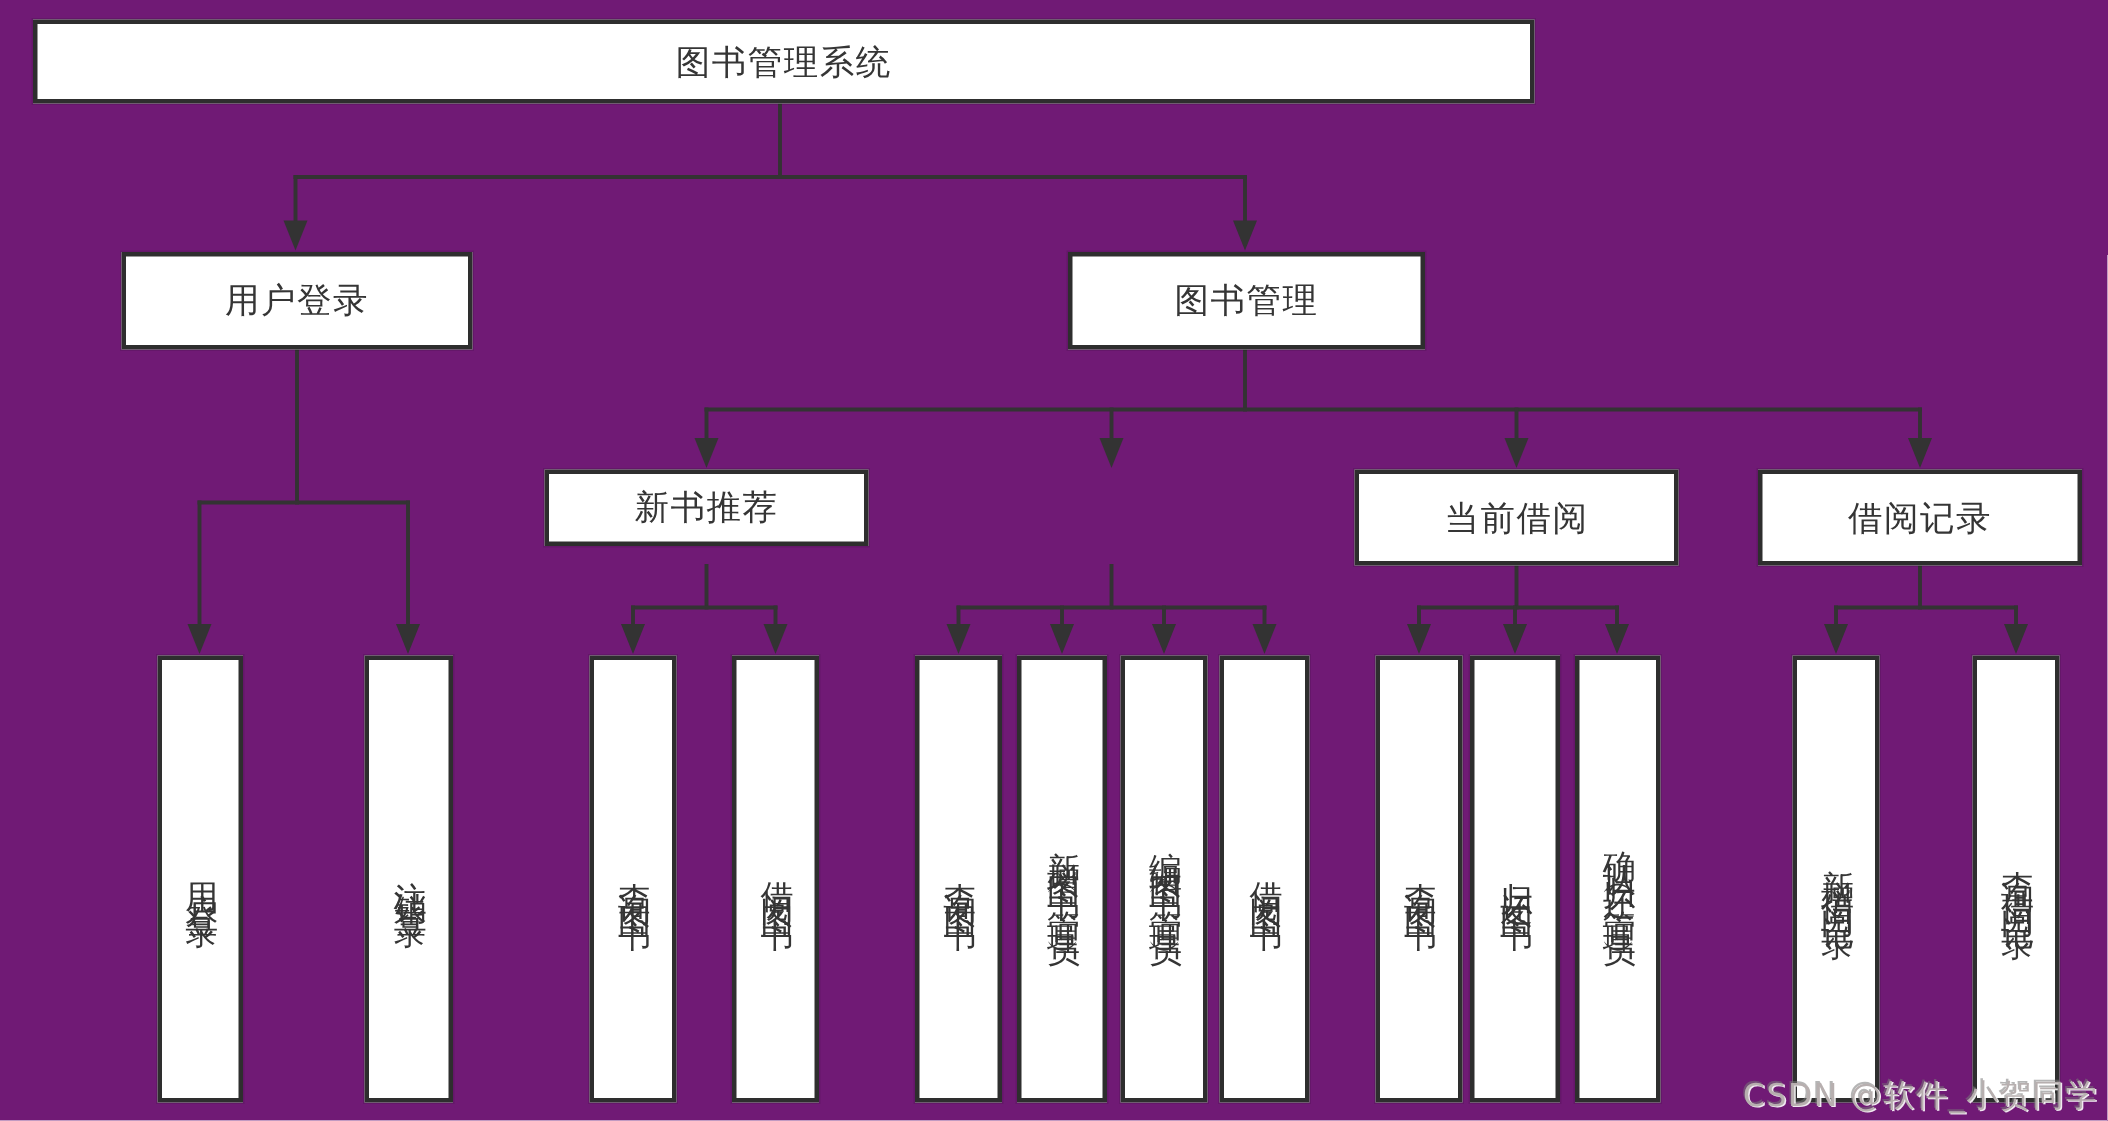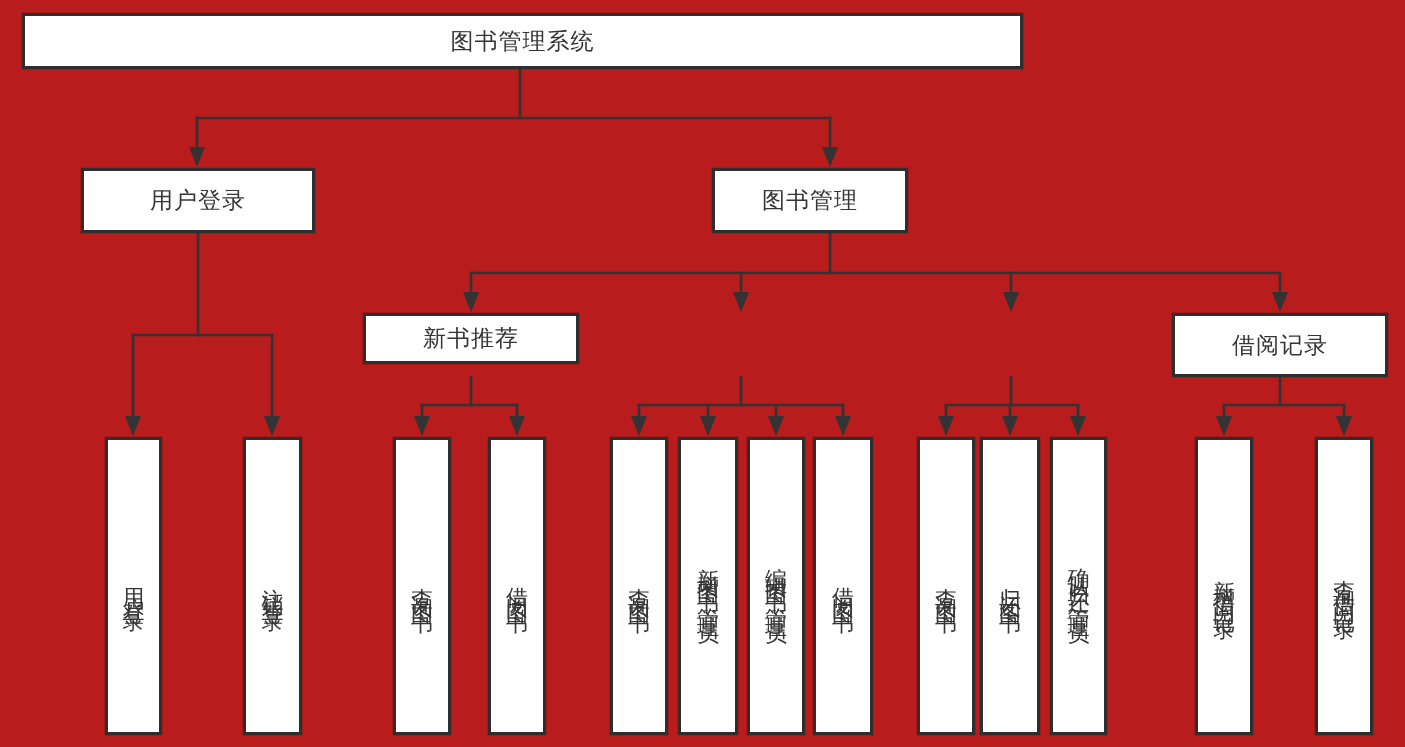--- a/index.html
+++ b/index.html
@@ -1,20 +1,20 @@
 <!DOCTYPE html>
 <html><head>
 <meta charset="utf-8">
 <style>
   html, body { margin: 0; padding: 0; background: #ffffff; }
   #stage {
     position: relative;
     width: 1405px;
     height: 747px;
-    background: #b91c1c;
+    background: #701a75;
     font-family: "DejaVu Sans", sans-serif;
     overflow: hidden;
   }
   #wires { position: absolute; left: 0; top: 0; z-index: 1; }
   .node {
     position: absolute;
     box-sizing: border-box;
     background: #ffffff;
     border: 3px solid #2e2e2e;
     box-shadow: 0 0 0 1px rgba(0,0,0,0.10);
@@ -124,26 +124,29 @@
     </g>
   </svg>
 
   <div class="node root" style="left:22px; top:13px; width:1001px; height:56px;">
     <span class="hlabel">图书管理系统</span>
   </div>
 
   <div class="node" style="left:81px; top:168px; width:234px; height:65px;">
     <span class="hlabel">用户登录</span>
   </div>
-  <div class="node" style="left:712px; top:168px; width:196px; height:65px;">
+  <div class="node" style="left:712px; top:168px; width:238px; height:65px;">
     <span class="hlabel">图书管理</span>
   </div>
 
   <div class="node" style="left:363px; top:313px; width:216px; height:51px;">
     <span class="hlabel">新书推荐</span>
+  </div>
+  <div class="node" style="left:903px; top:313px; width:216px; height:64px;">
+    <span class="hlabel">当前借阅</span>
   </div>
   <div class="node" style="left:1172px; top:313px; width:216px; height:64px;">
     <span class="hlabel">借阅记录</span>
   </div>
 
   <div class="node leaf" style="left:105px; top:437px; width:57px; height:298px;">
     <span class="vlabel">用户登录</span>
   </div>
   <div class="node leaf" style="left:243px; top:437px; width:59px; height:298px;">
     <span class="vlabel">注销登录</span>
@@ -179,14 +182,15 @@
     <span class="vlabel">确认归还（管理员）</span>
   </div>
 
   <div class="node leaf" style="left:1195px; top:437px; width:58px; height:298px;">
     <span class="vlabel">新增借阅记录</span>
   </div>
   <div class="node leaf" style="left:1315px; top:437px; width:58px; height:298px;">
     <span class="vlabel">查询借阅记录</span>
   </div>
 
+  <div id="watermark">CSDN @软件_小贺同学</div>
 
 </div>
 
 </body></html>

